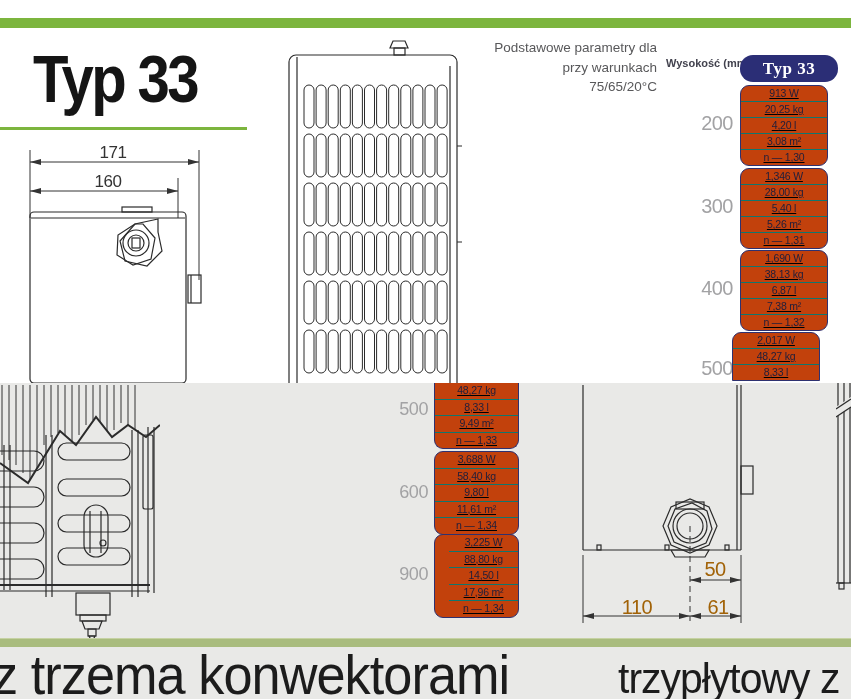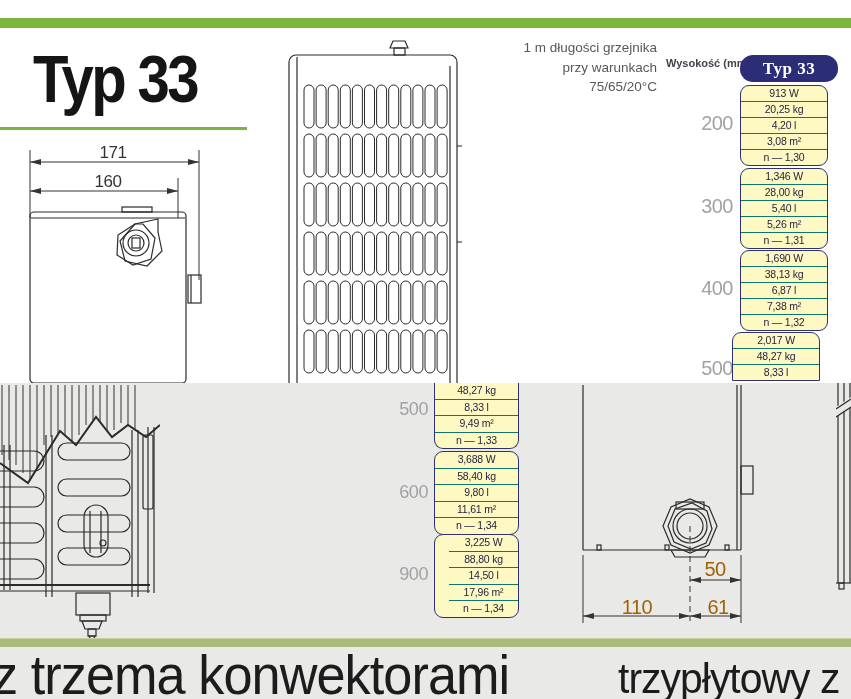--- a/index.html
+++ b/index.html
@@ -30,22 +30,22 @@
   .dimtext2{color:#a16207;font-size:20px;text-align:center;letter-spacing:-0.5px;z-index:4;}
   
   .wys-label{left:666px;top:57px;font-size:11px;font-weight:bold;color:#42424e;z-index:1;}
   .typ-pill{
     left:740px;top:55px;width:98px;height:27px;background:#2b2e76;
     border-radius:13px;color:#fff;text-align:center;line-height:27px;
     font-family:"Liberation Serif", serif;font-weight:bold;font-size:17px;
     letter-spacing:.5px;z-index:1;box-sizing:border-box;
   }
   .tbox{
-    width:88px;background:#fef9c3;border:1.6px solid #2e3170;border-radius:9px;
-    overflow:hidden;z-index:1;box-sizing:border-box;
+    width:88px;background:#c2410c;border:1.6px solid #2e3170;border-radius:9px;
+    overflow:hidden;z-index:1;box-sizing:border-box;text-decoration:underline;
   }
   .tbox .trow{
     height:15px;line-height:15px;font-size:10.5px;text-align:center;
     color:#1e1e3c;letter-spacing:-0.2px;
   }
   .tbox .trow + .trow{border-top:1px solid #0f766e;}
   .hlabel{
     width:40px;text-align:right;color:#a2a2a4;font-size:21px;
     letter-spacing:-0.5px;z-index:1;transform:scaleX(.95);transform-origin:right top;
   }
@@ -172,21 +172,21 @@
         <rect x="94.6" y="292" width="10" height="43" rx="5"></rect>
         <rect x="106.7" y="292" width="10" height="43" rx="5"></rect>
         <rect x="118.8" y="292" width="10" height="43" rx="5"></rect>
         <rect x="130.9" y="292" width="10" height="43" rx="5"></rect>
         <rect x="143.0" y="292" width="10" height="43" rx="5"></rect>
         <rect x="155.1" y="292" width="10" height="43" rx="5"></rect>
       </g>
   </svg>
 
   <div class="abs params">
-    <div>1 m długości grzejnika</div>
+    <div>Podstawowe parametry dla</div>
     <div>przy warunkach</div>
     <div>75/65/20°C</div>
   </div>
 
   <div class="abs wys-label">Wysokość (mm)</div>
   <div class="abs typ-pill">Typ 33</div>
 
   <div class="abs hlabel" style="left:693px;top:111px;">200</div>
   <div class="abs tbox" style="left:740px;top:85px;">
     <div class="trow">913 W</div>

